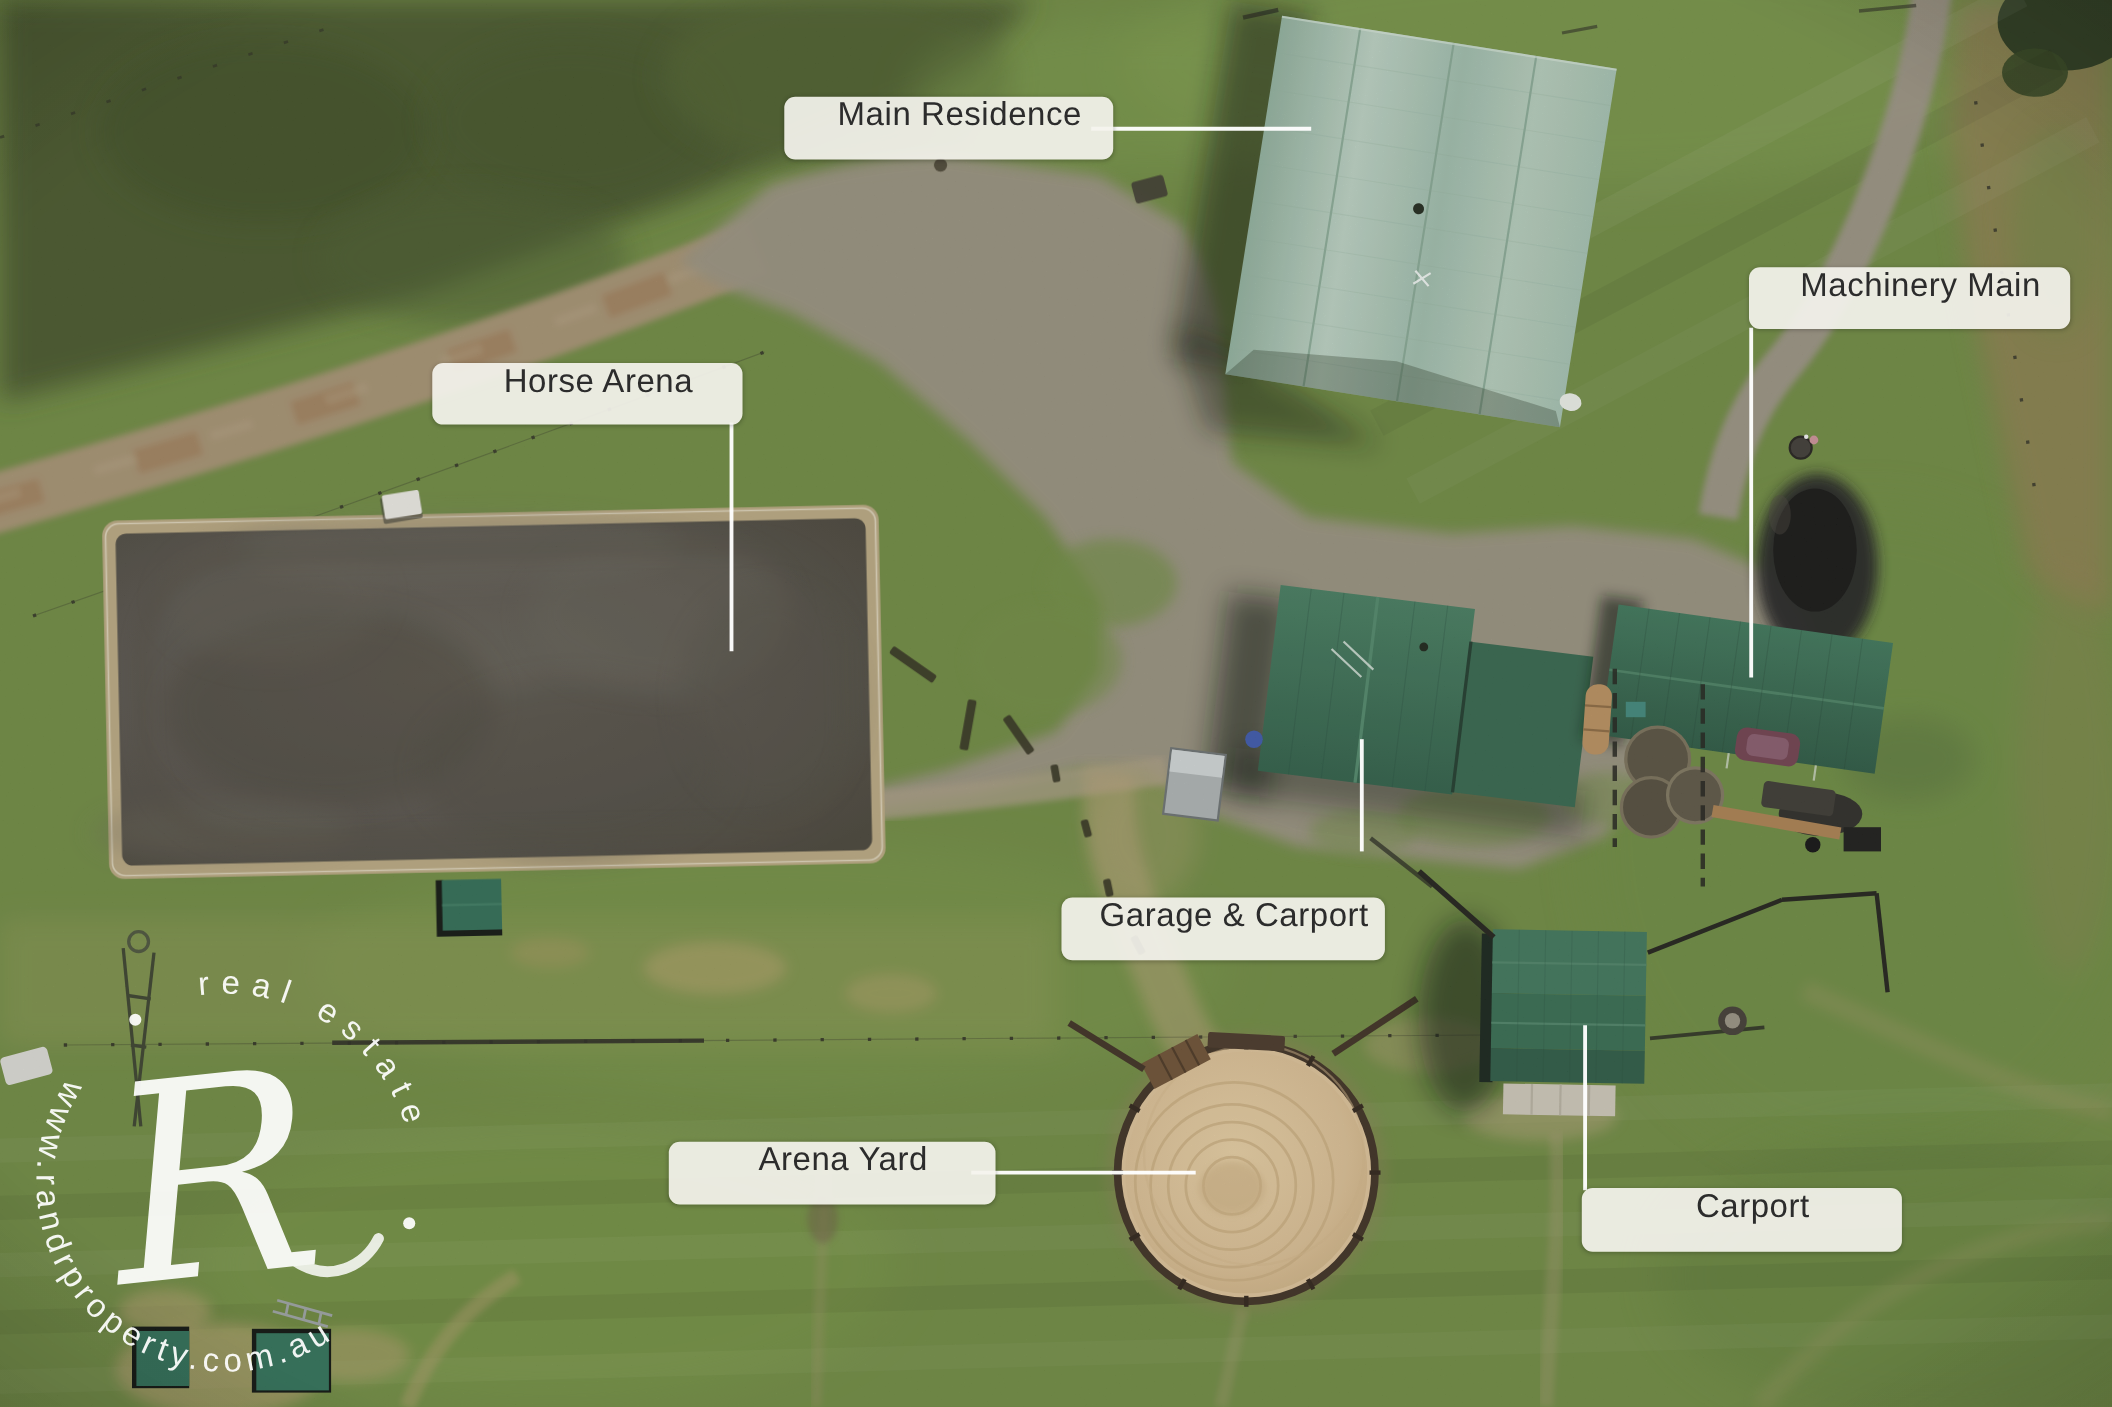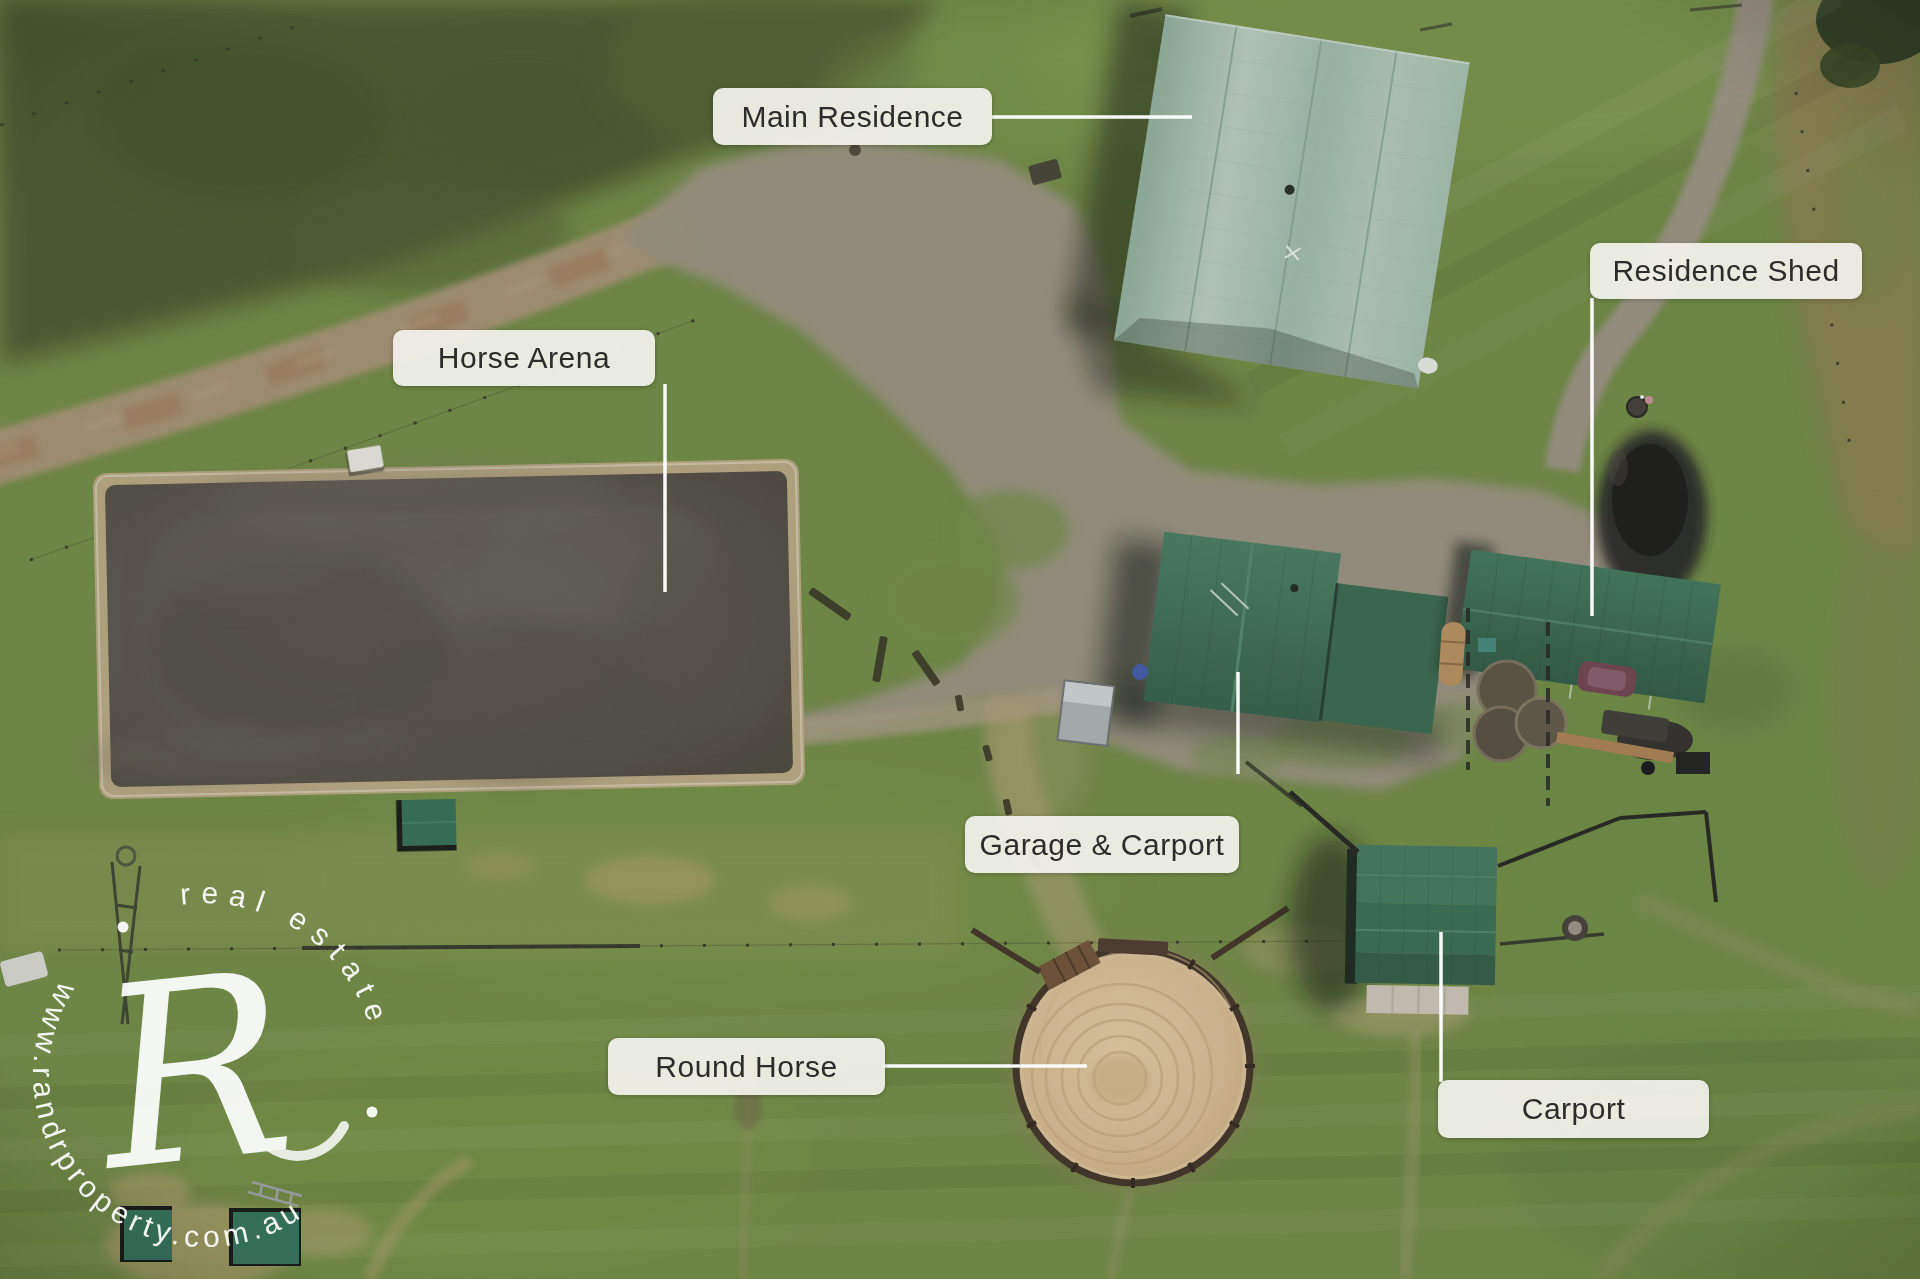--- a/index.html
+++ b/index.html
@@ -1,21 +1,21 @@
 <!DOCTYPE html>
 <html><head>
 <meta charset="utf-8">
 <style>
   html,body{margin:0;padding:0;background:#222;}
   .stage{position:relative;width:1920px;height:1279px;overflow:hidden;
          font-family:"Liberation Sans",sans-serif;background:#6d8840;}
   .stage svg{position:absolute;left:0;top:0;}
-  .map-label{position:absolute;display:flex;align-items:center;justify-content:center;
+  .map-label{position:absolute;display:flex;justify-content:center;
              background:rgba(244,243,237,0.93);border-radius:10px;
-             box-shadow:0 1px 4px rgba(0,0,0,0.25);z-index:5;}
+             box-shadow:0 1px 4px rgba(0,0,0,0.25);z-index:5;padding-left:20px;}
   .map-label span{color:#2c2c2c;font-size:30px;letter-spacing:.5px;white-space:nowrap;}
 </style>
 </head>
 <body>
 
 <div class="stage">
 <svg width="1920" height="1279" viewBox="0 0 1920 1279">
   <defs>
     <filter id="soft3" x="-40%" y="-40%" width="180%" height="180%">
           <feGaussianBlur stdDeviation="3"></feGaussianBlur>
@@ -445,27 +445,27 @@
     <line x1="1238" y1="672" x2="1238" y2="774"></line>
     <line x1="883" y1="1066" x2="1087" y2="1066"></line>
     <line x1="1441" y1="1082" x2="1441" y2="932"></line>
   </g>
 </svg>
 
 <div class="map-label" style="left:713px;top:88px;width:279px;height:57px">
   <span>Main Residence</span>
 </div>
 <div class="map-label" style="left:1590px;top:243px;width:272px;height:56px">
-  <span>Residence Shed</span>
+  <span>Machinery Main</span>
 </div>
 <div class="map-label" style="left:393px;top:330px;width:262px;height:56px">
   <span>Horse Arena</span>
 </div>
 <div class="map-label" style="left:965px;top:816px;width:274px;height:57px">
   <span>Garage &amp; Carport</span>
 </div>
 <div class="map-label" style="left:608px;top:1038px;width:277px;height:57px">
-  <span>Round Horse</span>
+  <span>Arena Yard</span>
 </div>
 <div class="map-label" style="left:1438px;top:1080px;width:271px;height:58px">
   <span>Carport</span>
 </div>
 </div>
 
 </body></html>

